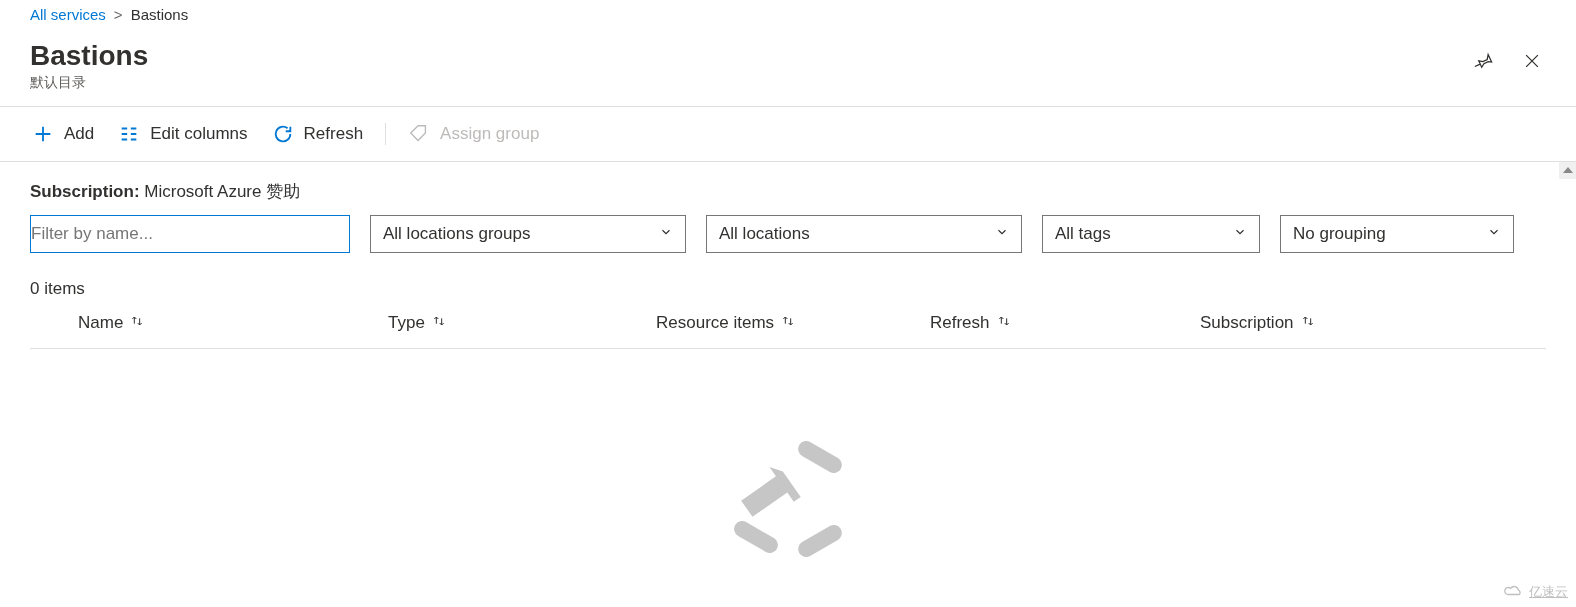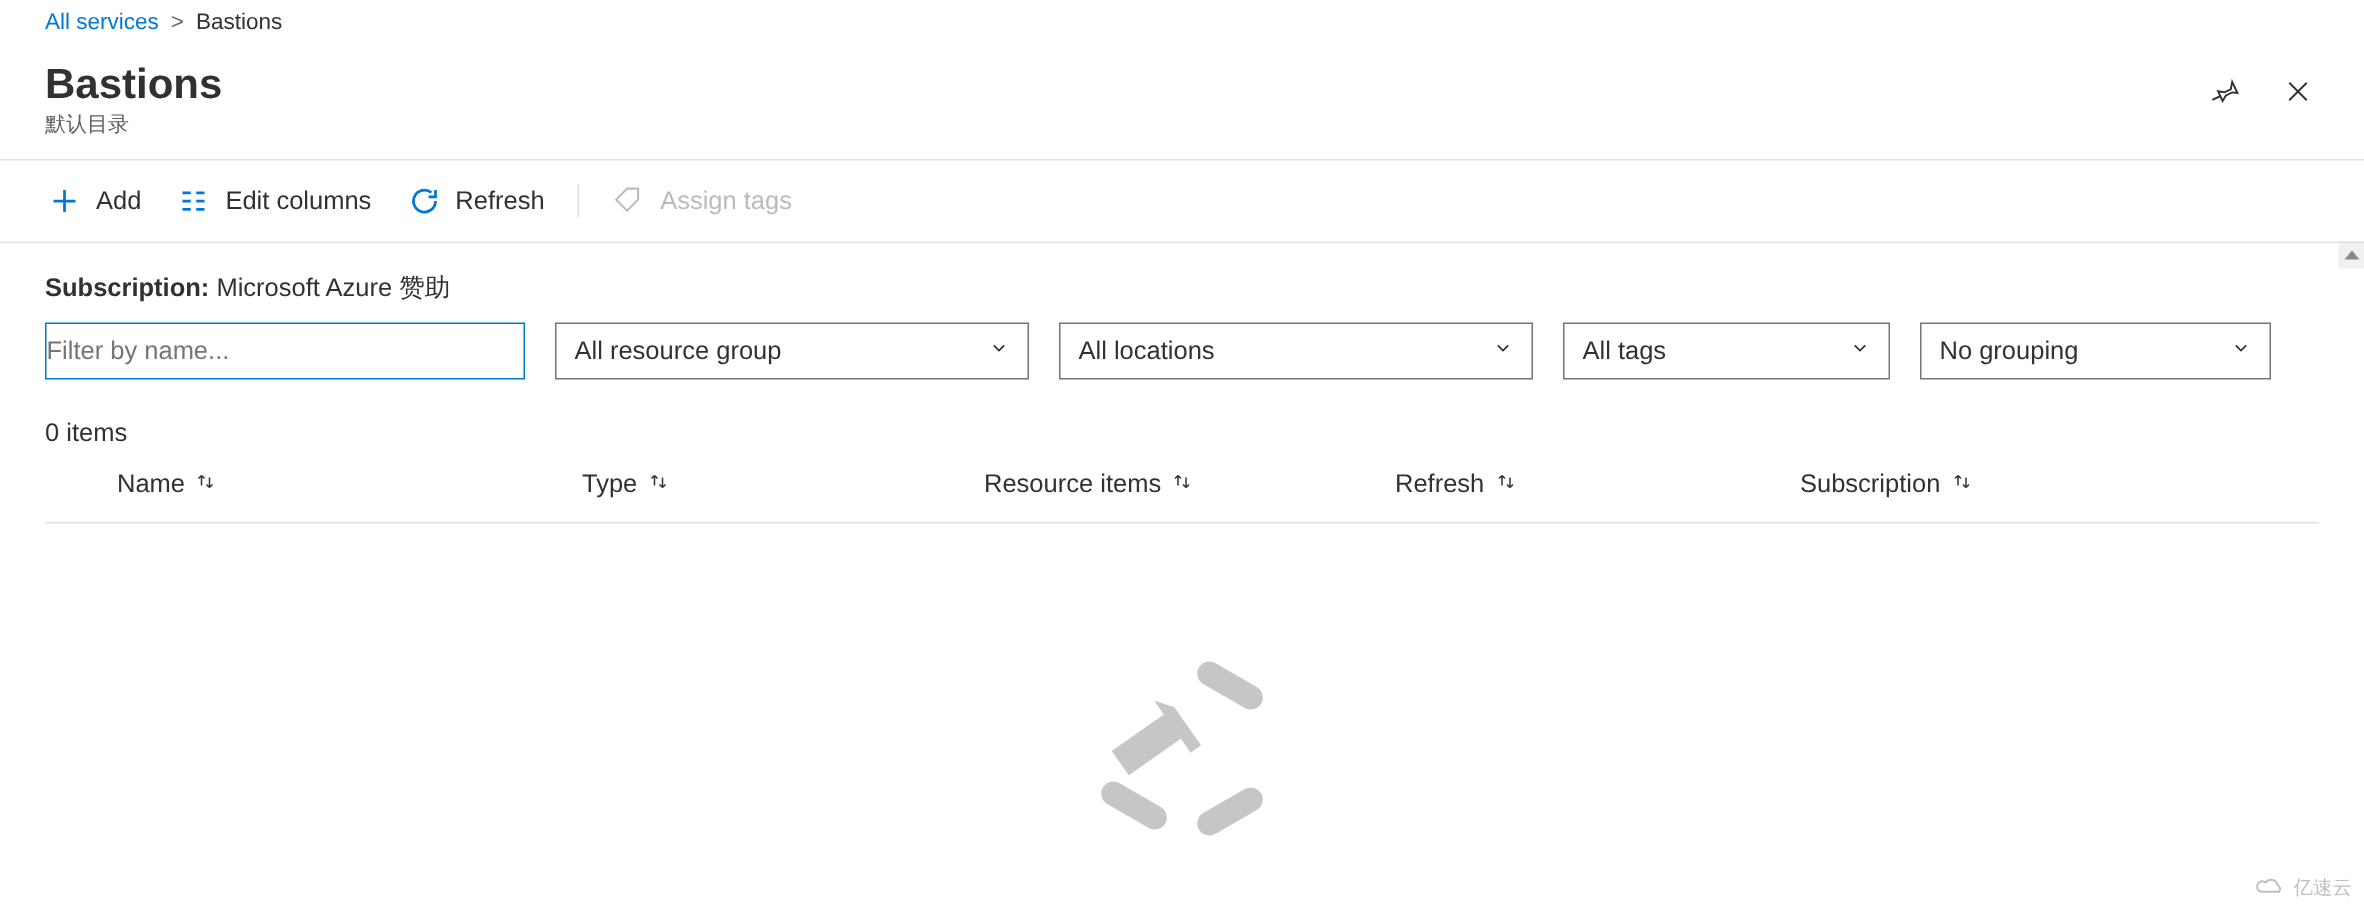--- a/index.html
+++ b/index.html
@@ -56,21 +56,21 @@
 
     
     .empty-splash { display: flex; justify-content: center; margin-top: 70px; }
     .empty-splash svg { width: 160px; height: 160px; }
 
     
     .scroll-up { position: absolute; top: 0; right: 0; width: 17px; height: 17px; background: #f0f0f0; display:flex; align-items:center; justify-content:center; }
     .scroll-up::after { content:""; border-left:5px solid transparent; border-right:5px solid transparent; border-bottom:6px solid #888; }
 
     
-    .watermark { position: absolute; right: 8px; bottom: 6px; font-size: 13px; color: #bfbfbf; display:flex; align-items:center; gap:4px; }
+    .watermark { position: absolute; right: 8px; bottom: 6px; font-size: 13px; color: #bfbfbf; display:flex; align-items:center; gap:4px;text-decoration:underline; }
     .watermark svg { width: 22px; height: 14px; }
 
     
     .stroke { fill: none; stroke: currentColor; stroke-width: 1.5; }
     .stroke2 { fill: none; stroke: currentColor; stroke-width: 2; }
   </style>
 </head>
 <body>
 
 <div class="breadcrumb">
@@ -131,37 +131,37 @@
   </button>
 
   <div class="sep"></div>
 
   <button class="tb-item disabled">
     <span class="ico">
       <svg viewBox="0 0 24 24" width="22" height="22">
           <path class="stroke" d="M3 11l8-8h8v8l-8 8-8-8zM16 8h.01"></path>
         </svg>
     </span>
-    <span>Assign tags</span>
+    <span>Assign group</span>
   </button>
 </div>
 
 <div class="content">
   <div class="scroll-up"></div>
 
   <div class="subs-line">
     <span class="label">Subscription:</span>
     <span class="val">Microsoft Azure 赞助</span>
   </div>
 
   <div class="filters">
     <input class="filter-input" type="text" placeholder="Filter by name..." style="">
 
     <div class="dropdown dd-rg">
-      <span>All resource group</span>
+      <span>All locations groups</span>
       <span class="chev"><svg width="14" height="14" viewBox="0 0 24 24">
             <path class="stroke2" d="M6 9l6 6 6-6"></path>
           </svg></span>
     </div>
 
     <div class="dropdown dd-loc">
       <span>All locations</span>
       <span class="chev"><svg width="14" height="14" viewBox="0 0 24 24">
             <path class="stroke2" d="M6 9l6 6 6-6"></path>
           </svg></span>

